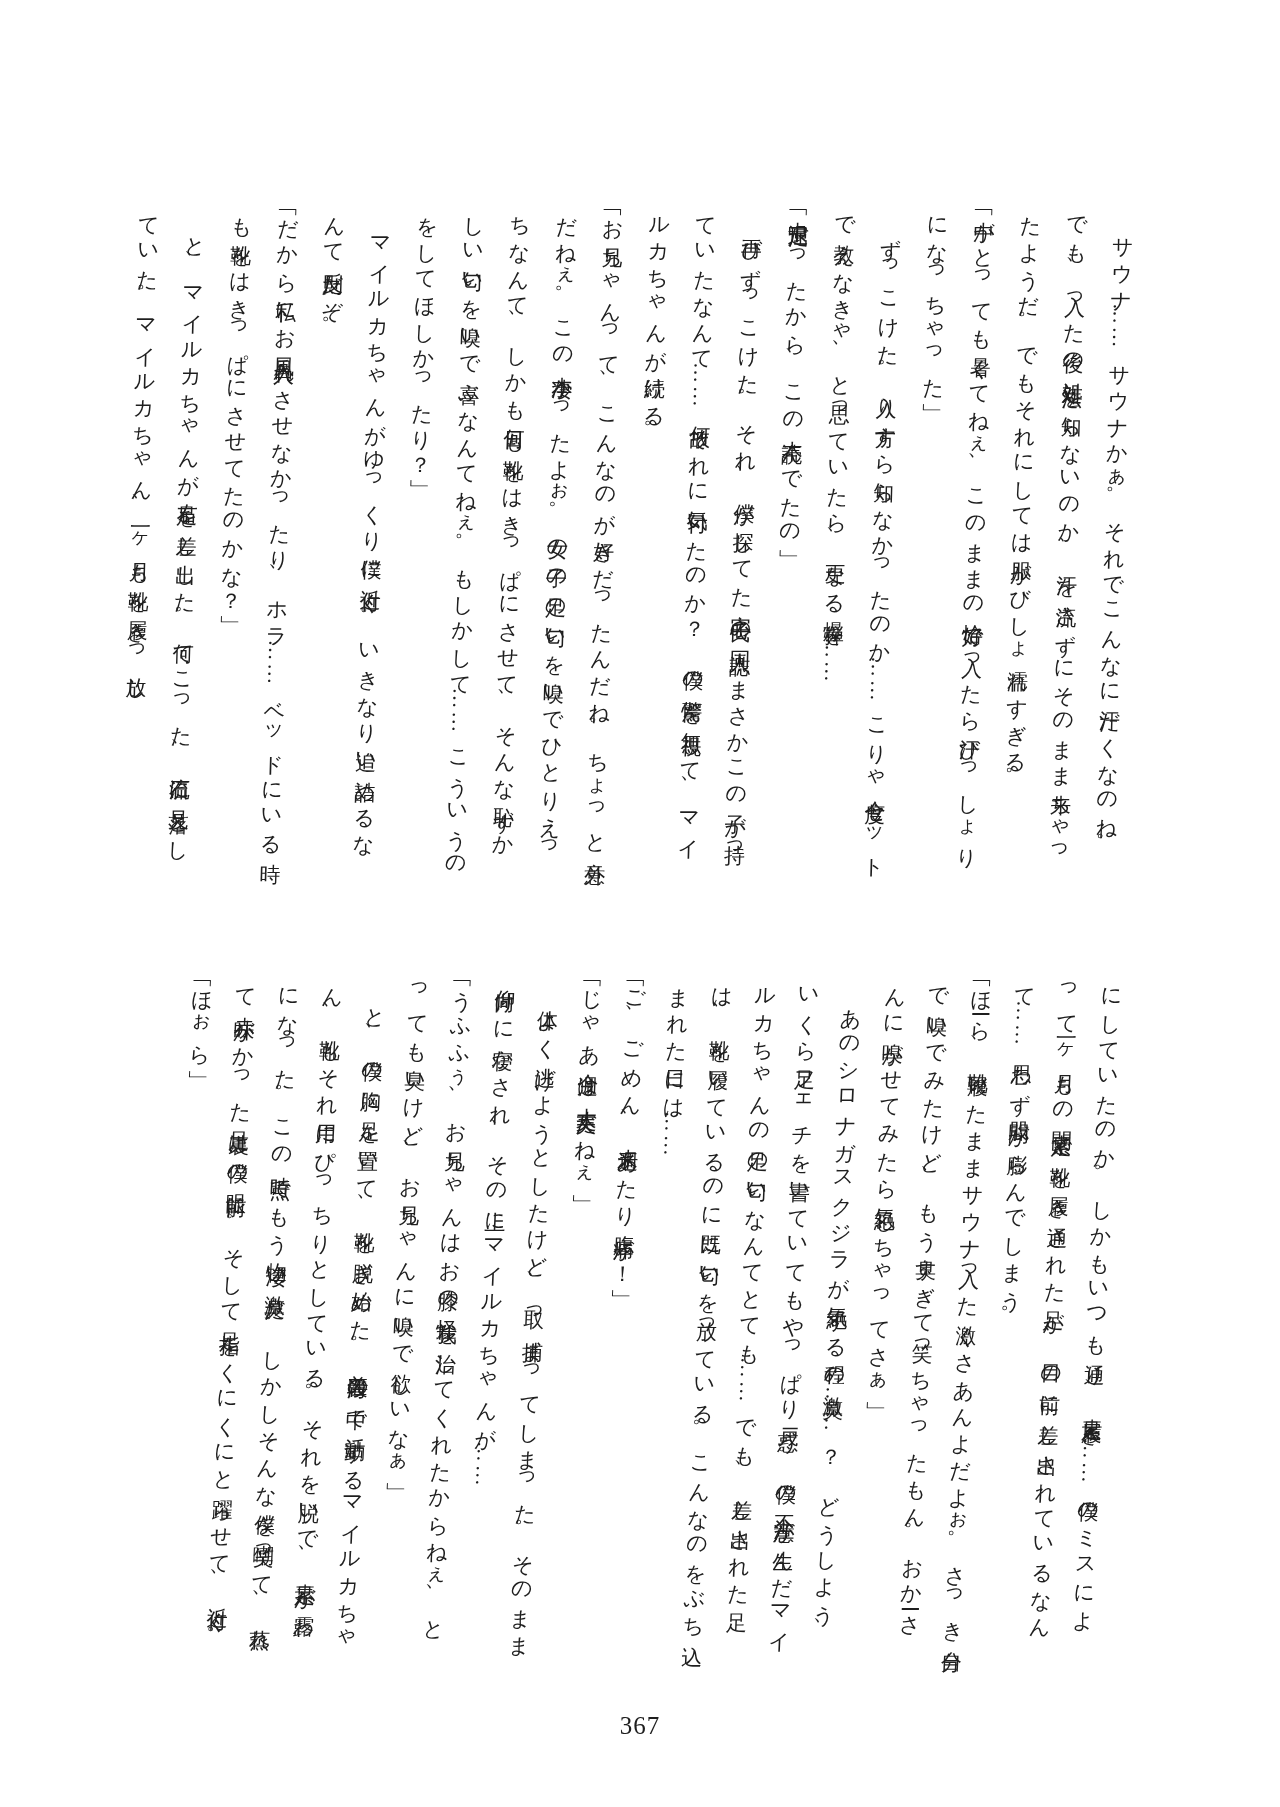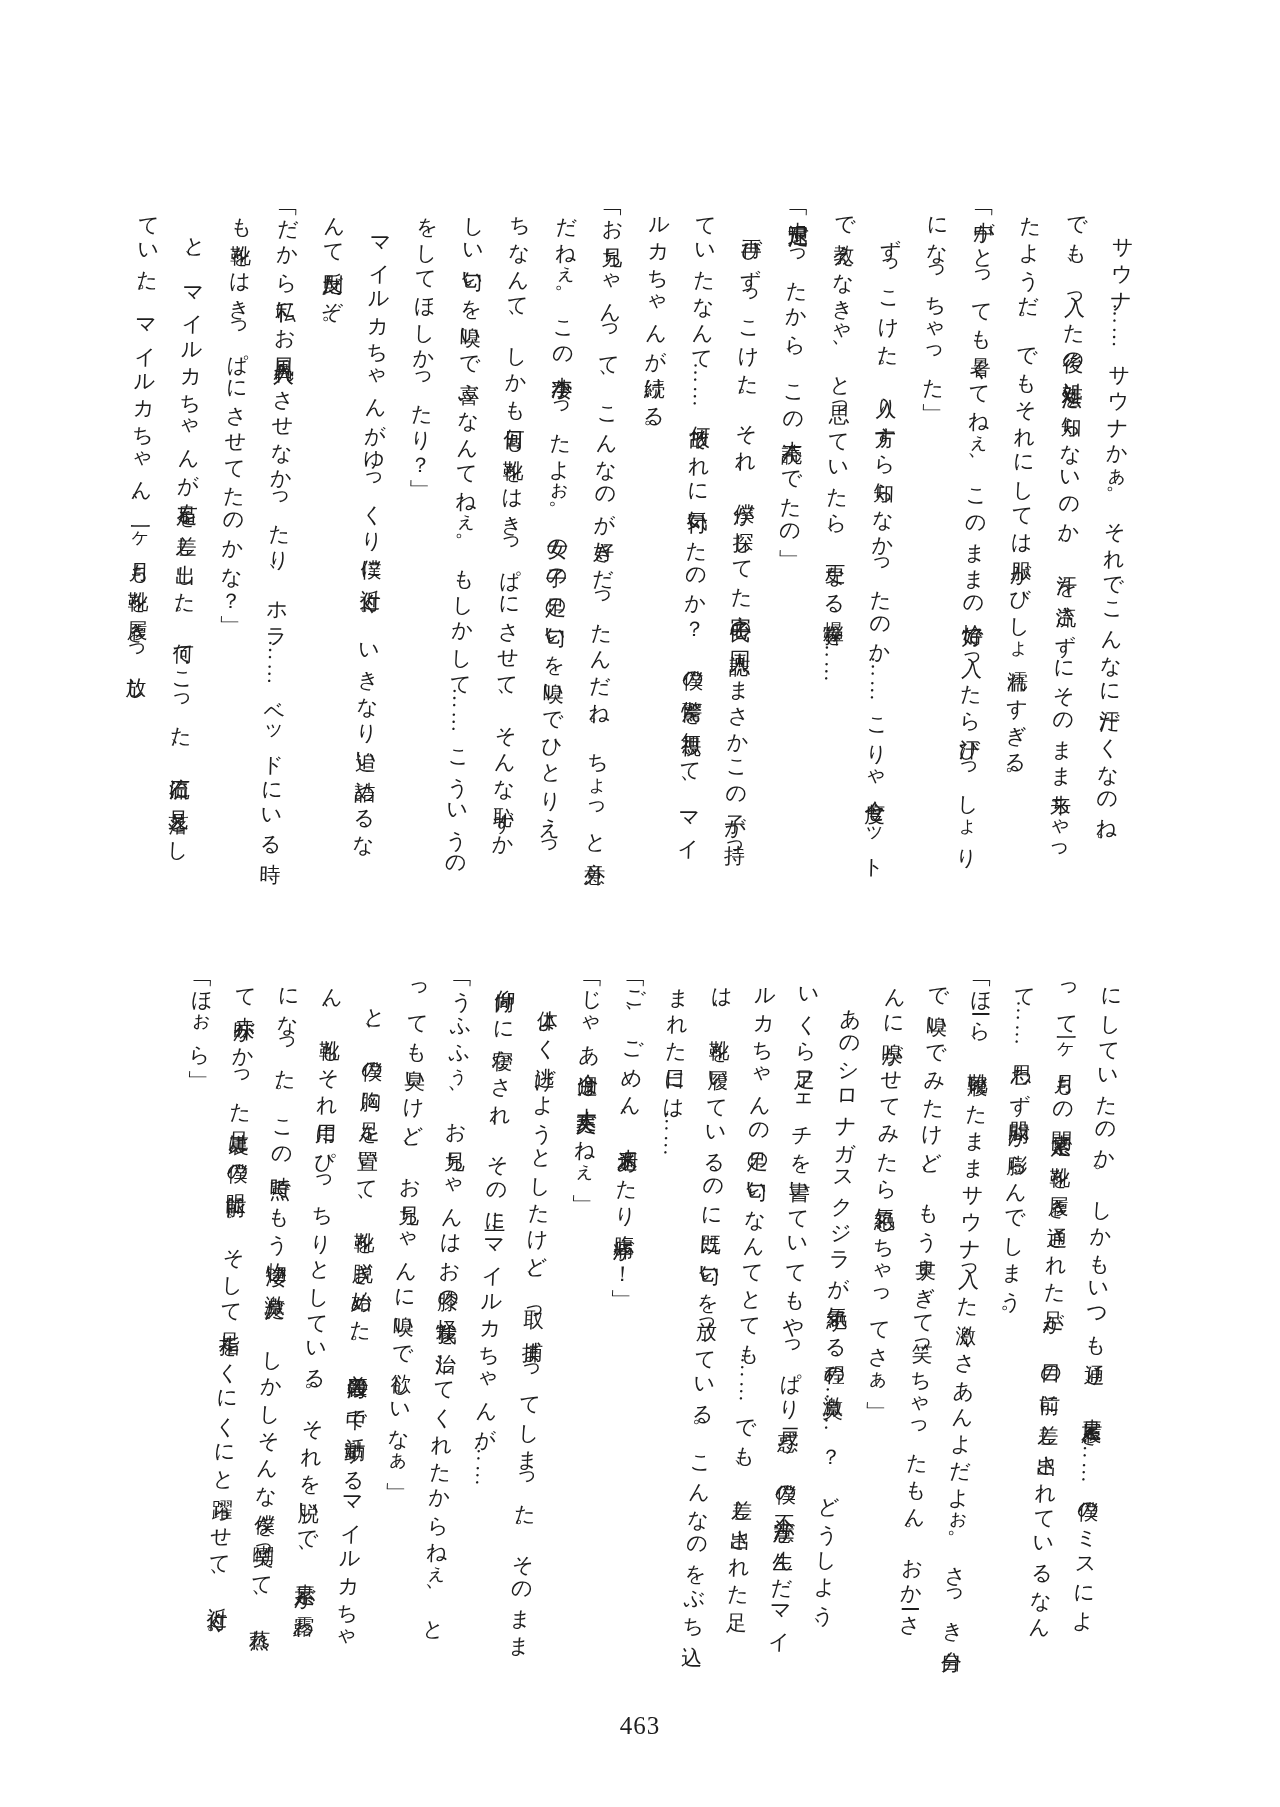--- a/index.html
+++ b/index.html
@@ -84,16 +84,16 @@
       <p class="para indent">あのシロナガスクジラが気絶する程の激臭……？　どうしよう、いくら足フェチを書いていてもやっぱり戸惑う。僕の不注意が生んだマイルカちゃんの足の匂いなんてとても……でも、差し出された足は、靴を履いているのに既に匂いを放っている。こんなのをぶち込まれた日には……</p>
       <p class="para">「ご、ごめん、来週あたり腹痛が！」</p>
       <p class="para">「じゃあ今週は大丈夫だねぇ」</p>
       <p class="para indent">体よく逃げようとしたけど、取っ捕まってしまった。そのまま仰向けに寝かされ、その上にマイルカちゃんが……</p>
       <p class="para">「うふふぅ、お兄ちゃんはお膝の怪我を治してくれたからねぇ、とっても臭いけど、お兄ちゃんに嗅いで欲しいなぁ」</p>
       <p class="para indent">と、僕の胸に足を置いて、靴を脱ぎ始めた。普段海の中で活動するマイルカちゃん、靴もそれ用にぴっちりとしている。それを脱いで、素足が露わになった。この時点でもう物凄い激臭だ。しかしそんな僕を嘲笑って、蒸れて赤味がかった足裏は僕の眼前に。そして足指をくにくにと躍らせて、近付く。</p>
       <p class="para">「ほぉら」</p>
     </div>
 
   <div id="page-footer">
-    <span>463</span>
+    <span>367</span>
   </div>
 
 </div>
 
 </body></html>

